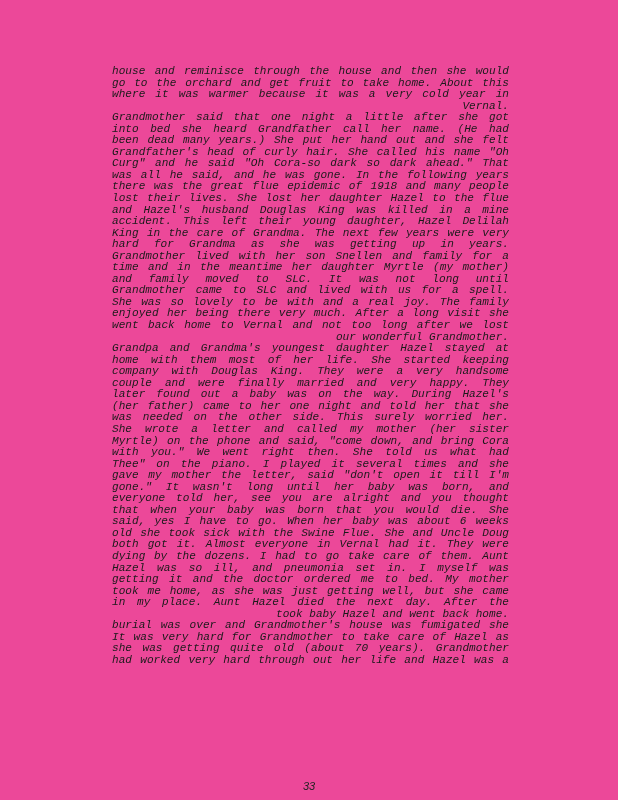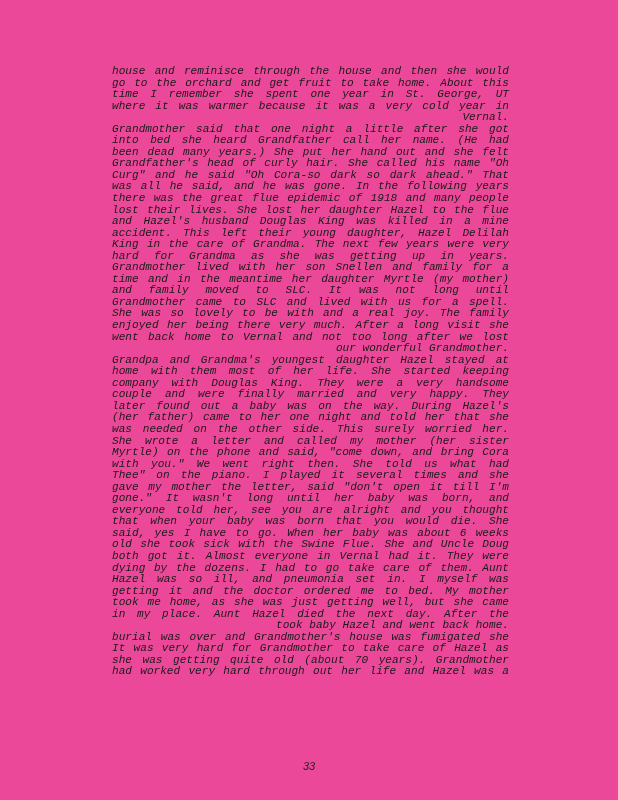--- a/index.html
+++ b/index.html
@@ -18,35 +18,34 @@
     .line {
       display: block;
       white-space: pre;
       height: 11.55px;
       text-align: right;
     }
     .line.just { text-align: justify; text-align-last: justify; white-space: normal; }
     .page-number {
       position: absolute;
       left: 0; width: 618px;
-      top: 760px;
+      top: 780px;
       text-align: center;
       font-family: "Liberation Sans", "DejaVu Sans", sans-serif;
       font-size: 11px;
       color: #222;
     }
   </style>
 </head>
 <body>
 
 <div class="page">
   <div class="text-block" id="text-block">
       <div class="line just">house  and reminisce through the house and then she would</div>
       <div class="line just">go to the orchard and get fruit to take home.  About this</div>
-      <div class="line just">time  I remember she spent one year  in  St.  George,  UT</div>
       <div class="line just">where  it  was warmer because it was a very cold year  in</div>
       <div class="line">Vernal.</div>
       <div class="line just">Grandmother  said that one night a little after  she  got</div>
       <div class="line just">into  bed  she heard Grandfather call her name.  (He  had</div>
       <div class="line just">been dead many years.) She put her hand out and she  felt</div>
       <div class="line just">Grandfather's head of curly hair. She called his name "Oh</div>
       <div class="line just">Curg"  and he said "Oh Cora-so dark so dark ahead."  That</div>
       <div class="line just">was all he said,  and he was gone. In the following years</div>
       <div class="line just">there was the great flue epidemic of 1918 and many people</div>
       <div class="line just">lost their lives. She lost her daughter Hazel to the flue</div>

